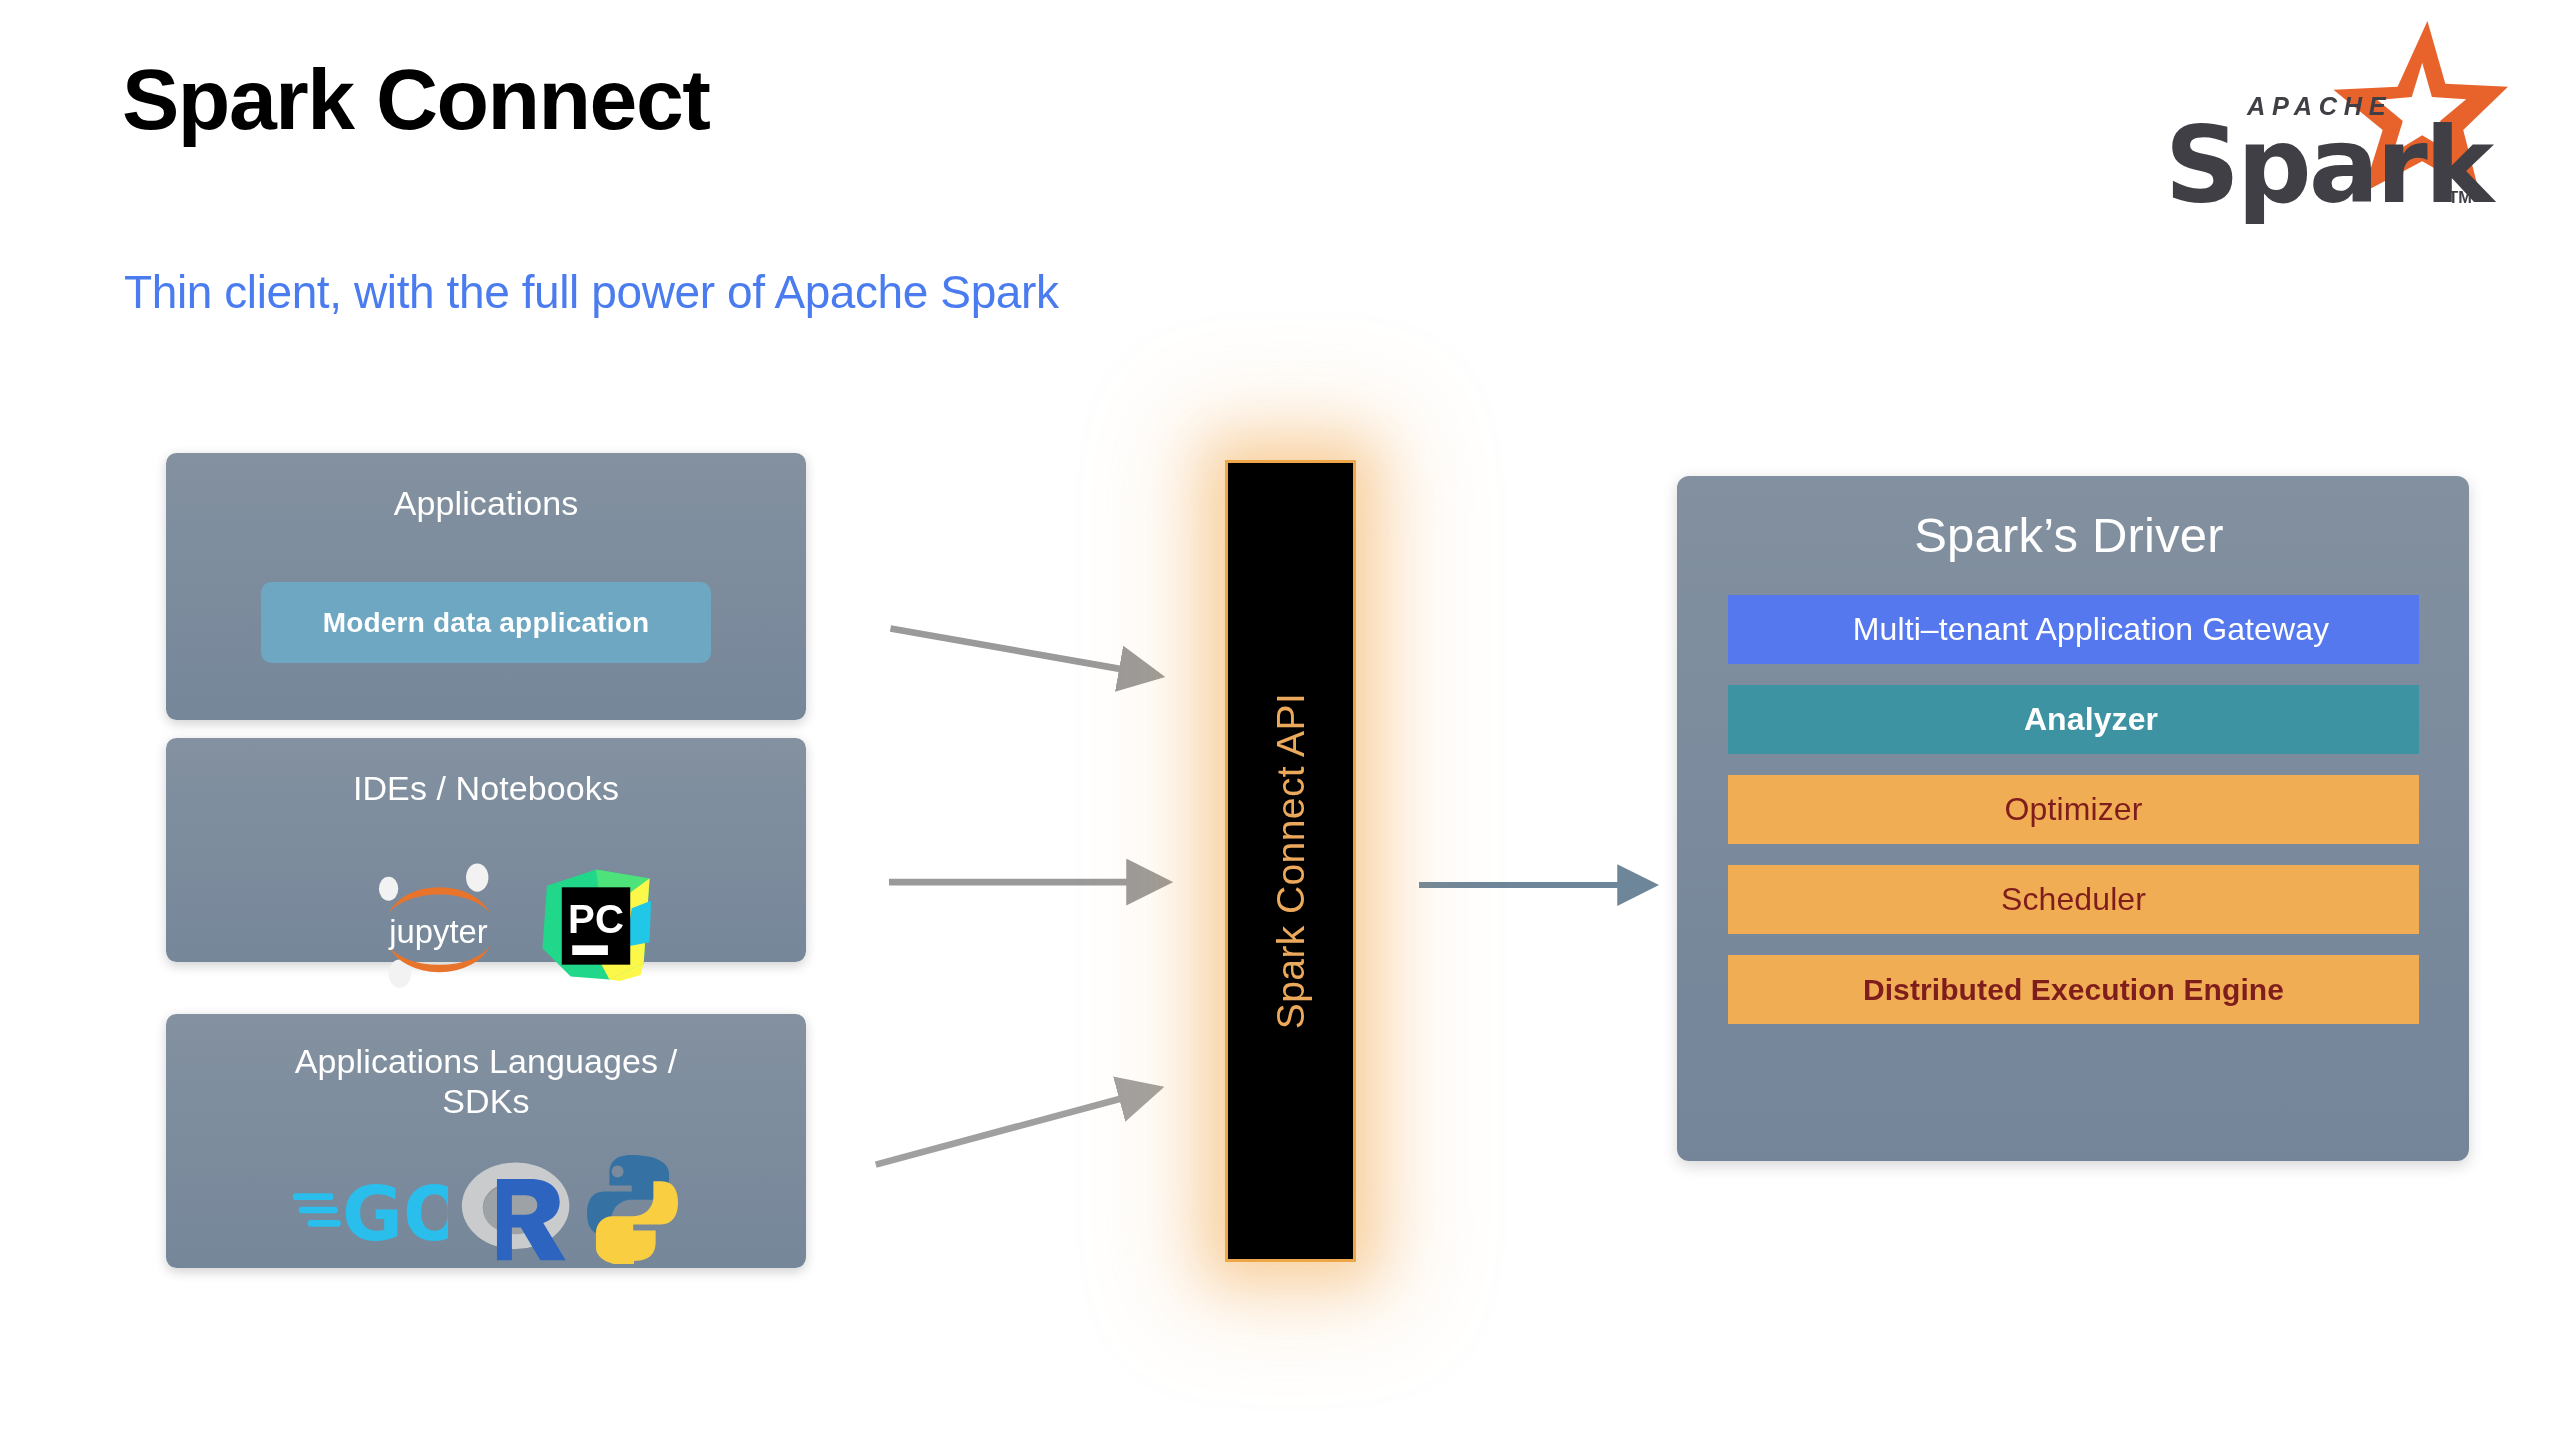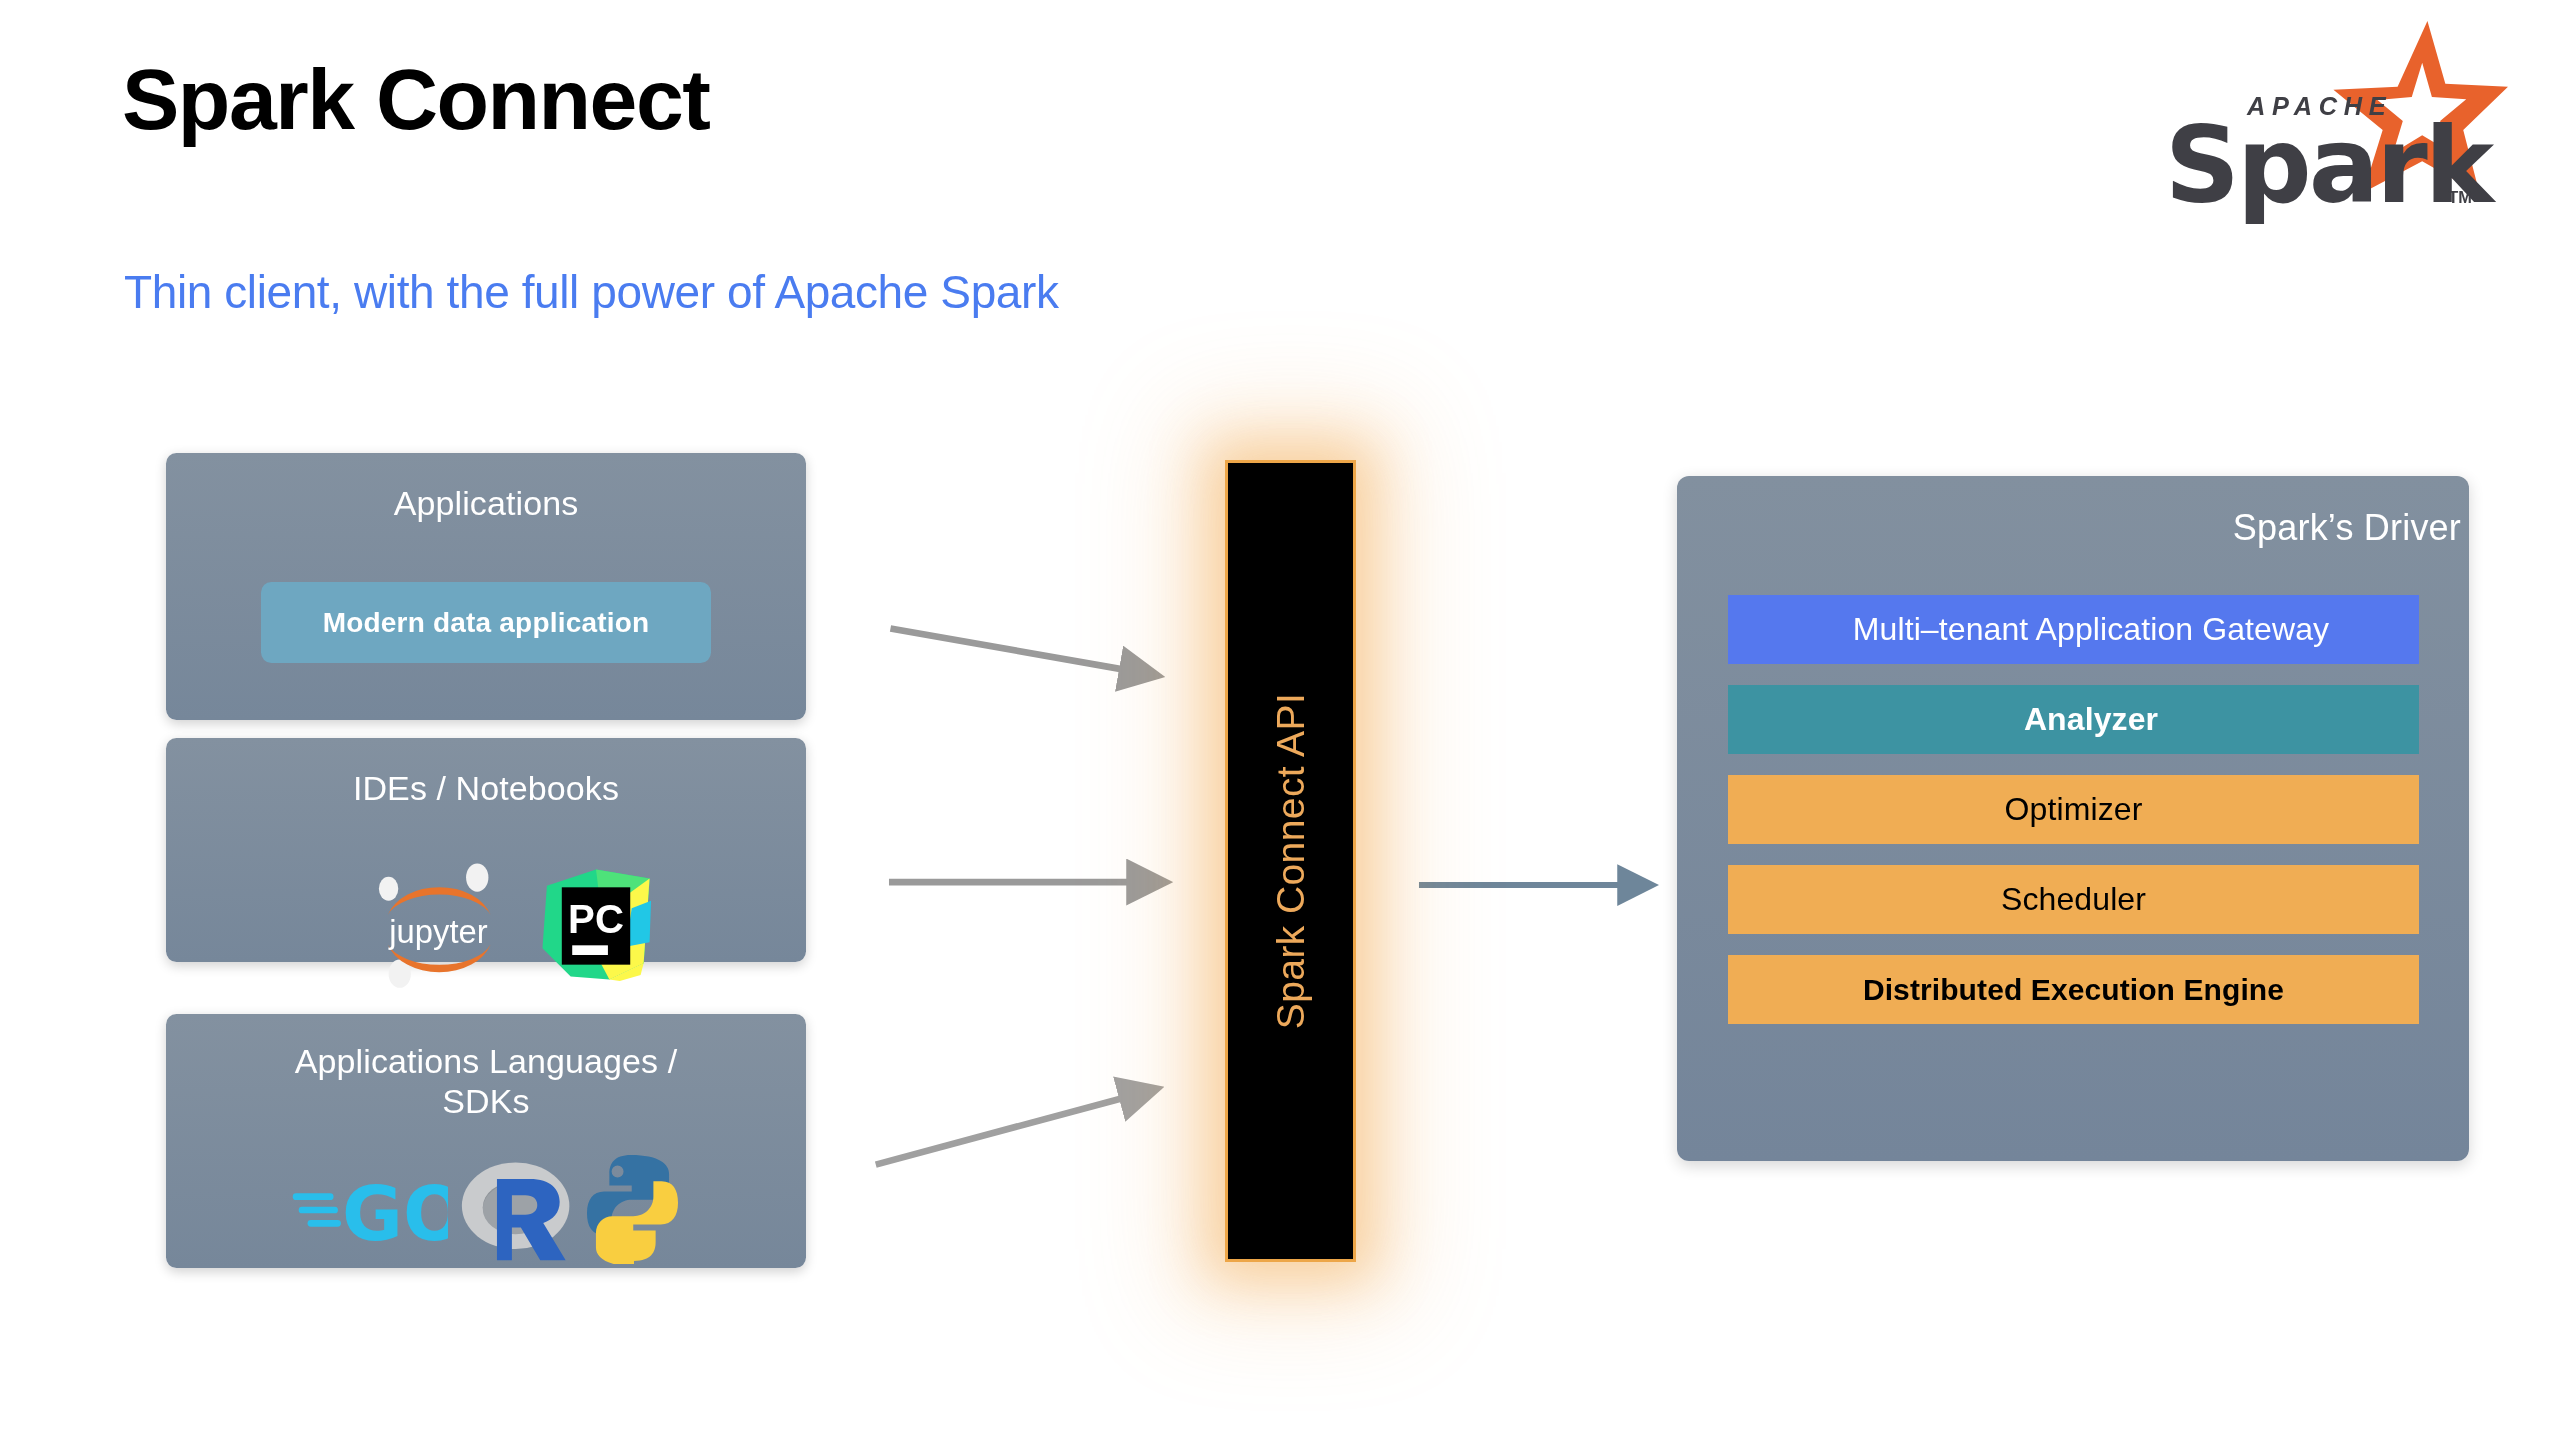--- a/index.html
+++ b/index.html
@@ -91,36 +91,36 @@
 
   
   #driver-panel{
     position:absolute;left:1671px;top:476px;width:792px;height:685px;
     background:linear-gradient(180deg,#82909f 0%,#74859a 100%);
     border-radius:12px;
     box-shadow:0 4.5px 15px rgba(0,0,0,.16), 0 0 0 4.5px rgba(255,255,255,.9);
   }
   #driver-title{
     position:absolute;left:0;right:8px;top:31px;
-    text-align:right;color:#ffffff;
-    font-size:36px;font-weight:400;letter-spacing:0.2px;
+    text-align:center;color:#ffffff;
+    font-size:49px;font-weight:400;letter-spacing:0.2px;
   }
   #driver-rows{
     position:absolute;left:51px;top:119px;width:691px;
   }
   .driver-row{
     height:69px;margin-bottom:21px;
     display:flex;align-items:center;justify-content:center;
     font-size:32px;letter-spacing:0.1px;
     text-align:center;
   }
   .driver-row:last-child{margin-bottom:0;}
   .driver-row.gateway{background:#5578ee;color:#ffffff;font-weight:400;padding-left:35px;}
   .driver-row.analyzer{background:#3d93a2;color:#ffffff;font-weight:700;padding-left:35px;}
-  .driver-row.amber{background:#f0ad54;color:#000000;font-weight:400;}
+  .driver-row.amber{background:#f0ad54;color:#7f1d1d;font-weight:400;}
   .driver-row.amber.bold{font-weight:700;font-size:30px;}
 
   
   .logo-box{position:relative;display:inline-block;}
 </style>
 </head>
 <body>
 
 <div id="slide">
 

